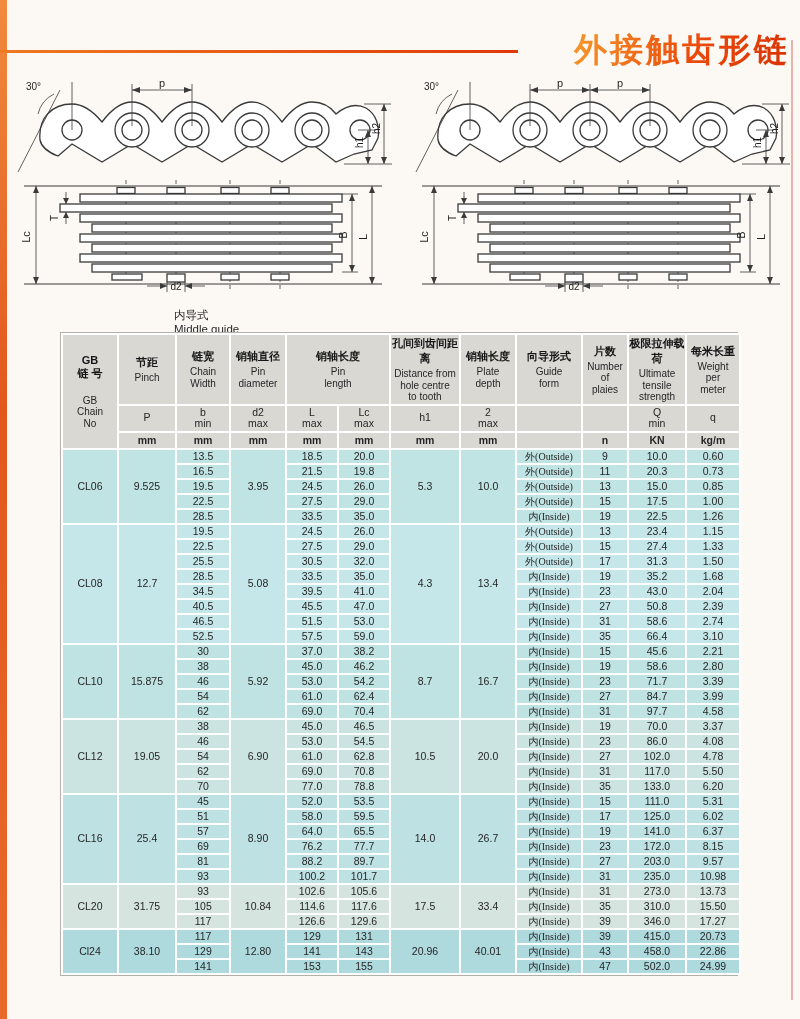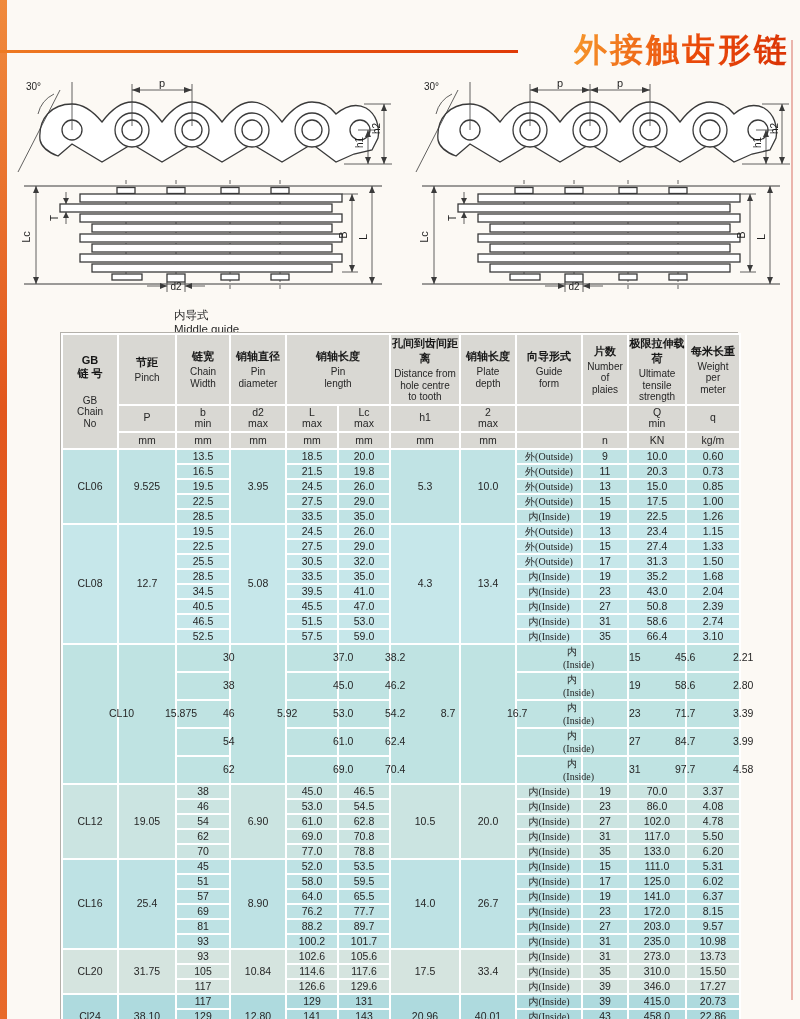--- a/index.html
+++ b/index.html
@@ -33,26 +33,26 @@
 
   .table-wrap { position:absolute; left:60px; top:332px; width:678px; border:1px solid #b3b0aa; }
   table { border-collapse:collapse; table-layout:fixed; width:100%; }
   th, td { border:2px solid #fff; text-align:center; vertical-align:middle;
     white-space:pre-line; color:#262626; }
   thead th { background:#d9d8d3; font-size:10.5px; font-weight:normal; padding:1px 0; }
   thead .zh { font-weight:bold; font-size:11px; color:#161616; }
   thead .en { font-size:10px; line-height:1.15; margin-top:2px; }
   .hr1 th { height:56px; }
   .hr2 th { height:27px; font-size:10.5px; line-height:1.1; }
-  .hr3 th { height:17px; font-size:10.5px; }
+  .hr3 th { height:17px; font-size:10.5px;font-weight:bold; }
   tbody td { height:14px; font-size:10.5px; line-height:13px; padding:0; }
   tbody .c-guide { font-size:10px;font-family:Liberation Serif, serif; }
   .g0 td { background:#c0e3e4; }
   .g1 td { background:#c6e7ea; }
-  .g2 td { background:#bfe3e2;padding-left:46px; }
+  .g2 td { background:#bfe3e2; }
   .g3 td { background:#cbe4e1; }
   .g4 td { background:#bee2e4; }
   .g5 td { background:#d5e4df; }
   .g6 td { background:#aedade; }
 </style>
 </head>
 <body>
 
 <div class="page">
   <div class="left-bar"></div>

